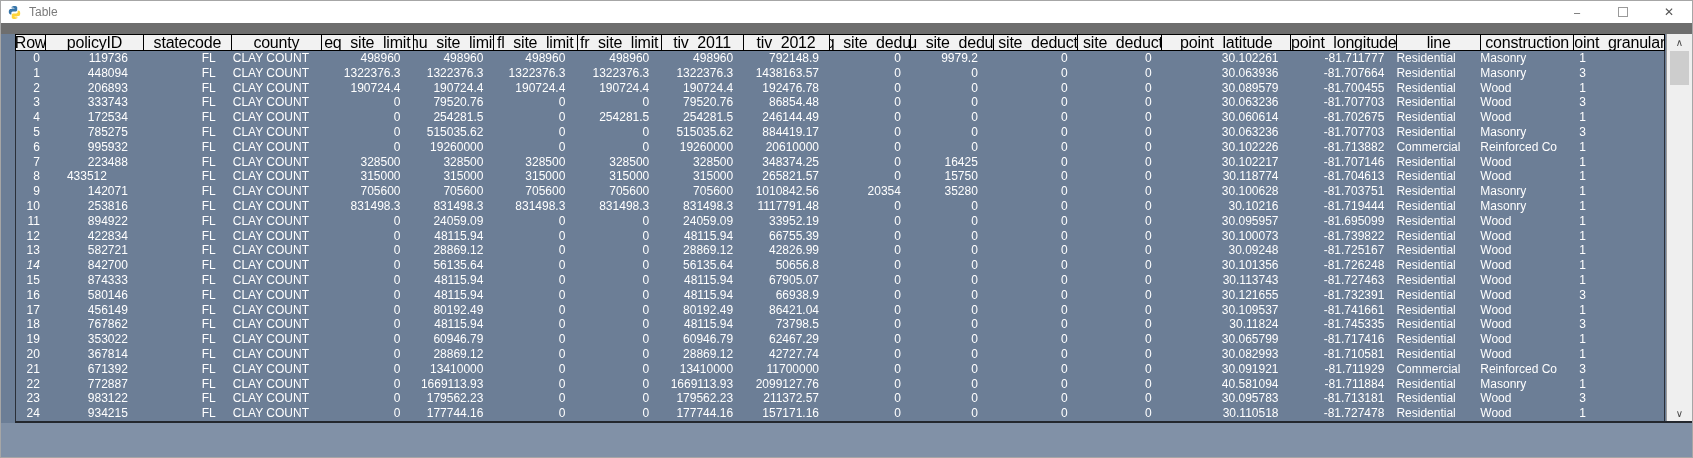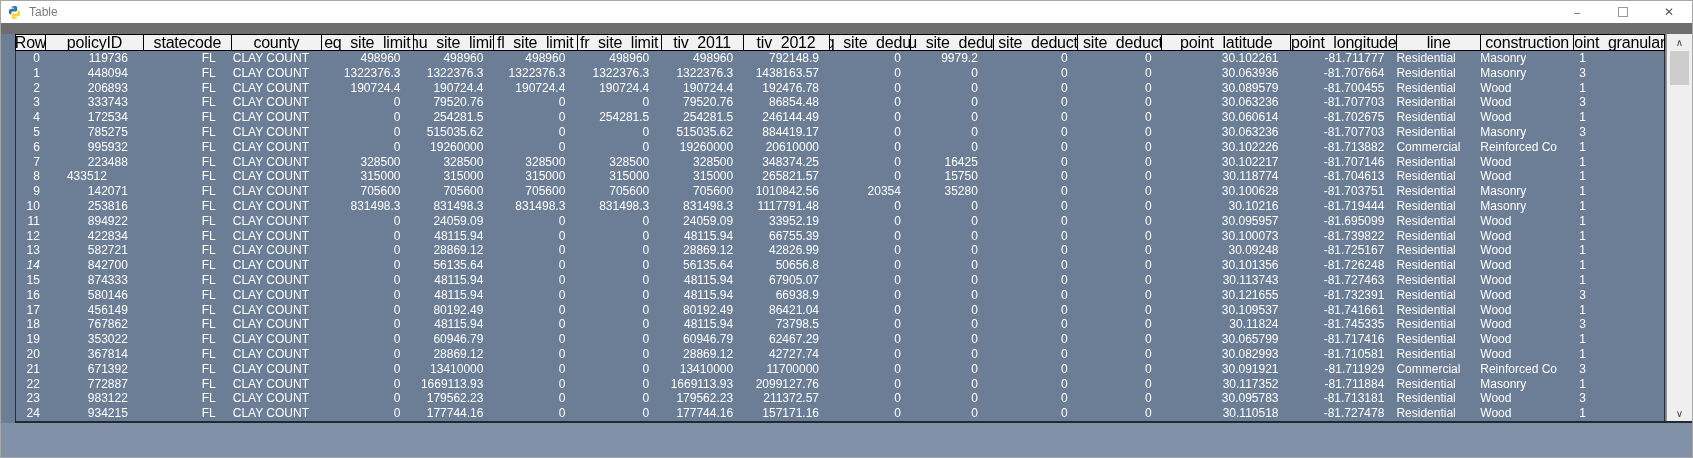--- a/index.html
+++ b/index.html
@@ -564,21 +564,21 @@
             <div class="tcell align-right" style="width: 92px; padding-right: 13px;">0</div>
             <div class="tcell align-right" style="width: 80px; padding-right: 10px;">1669113.93</div>
             <div class="tcell align-right" style="width: 84px; padding-right: 12px;">0</div>
             <div class="tcell align-right" style="width: 84px; padding-right: 12px;">0</div>
             <div class="tcell align-right" style="width: 82px; padding-right: 10px;">1669113.93</div>
             <div class="tcell align-right" style="width: 86px; padding-right: 10px;">2099127.76</div>
             <div class="tcell align-right" style="width: 82px; padding-right: 10px;">0</div>
             <div class="tcell align-right" style="width: 83px; padding-right: 16px;">0</div>
             <div class="tcell align-right" style="width: 84px; padding-right: 10px;">0</div>
             <div class="tcell align-right" style="width: 84px; padding-right: 10px;">0</div>
-            <div class="tcell align-right" style="width: 129px; padding-right: 12px;">30.117352</div>
+            <div class="tcell align-right" style="width: 129px; padding-right: 12px;">40.581094</div>
             <div class="tcell align-right" style="width: 106px; padding-right: 12px;">-81.711884</div>
             <div class="tcell align-center" style="width: 84px;">Residential</div>
             <div class="tcell align-center" style="width: 93px;">Masonry</div>
             <div class="tcell align-left" style="width: 91px; padding-left: 6px;">1</div>
           </div>
           <div class="trow">
             <div class="tcell align-right" style="width: 30px; padding-right: 6px;">23</div>
             <div class="tcell align-right" style="width: 98px; padding-right: 16px;">983122</div>
             <div class="tcell align-right" style="width: 88px; padding-right: 16px;">FL</div>
             <div class="tcell align-left" style="width: 90px; padding-left: 1px;">CLAY COUNT</div>

